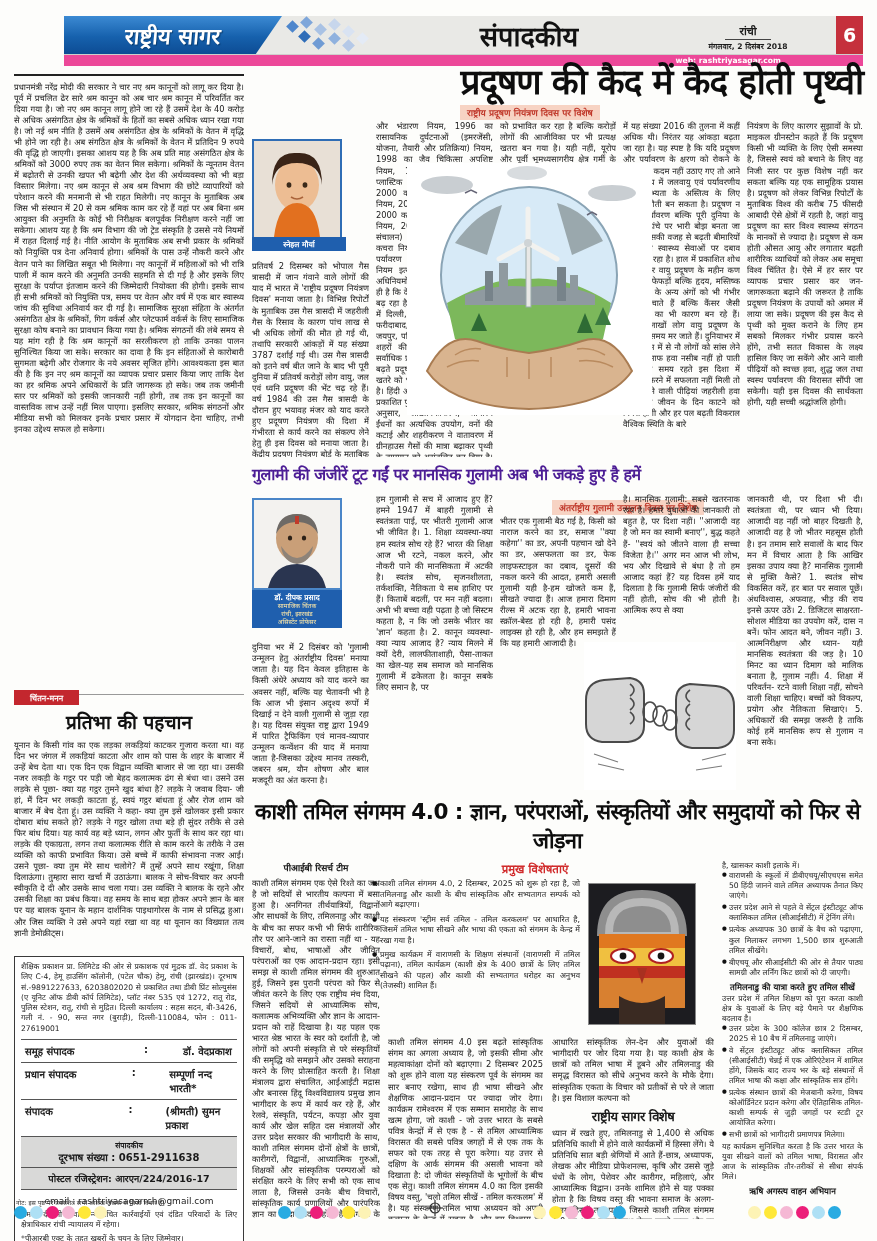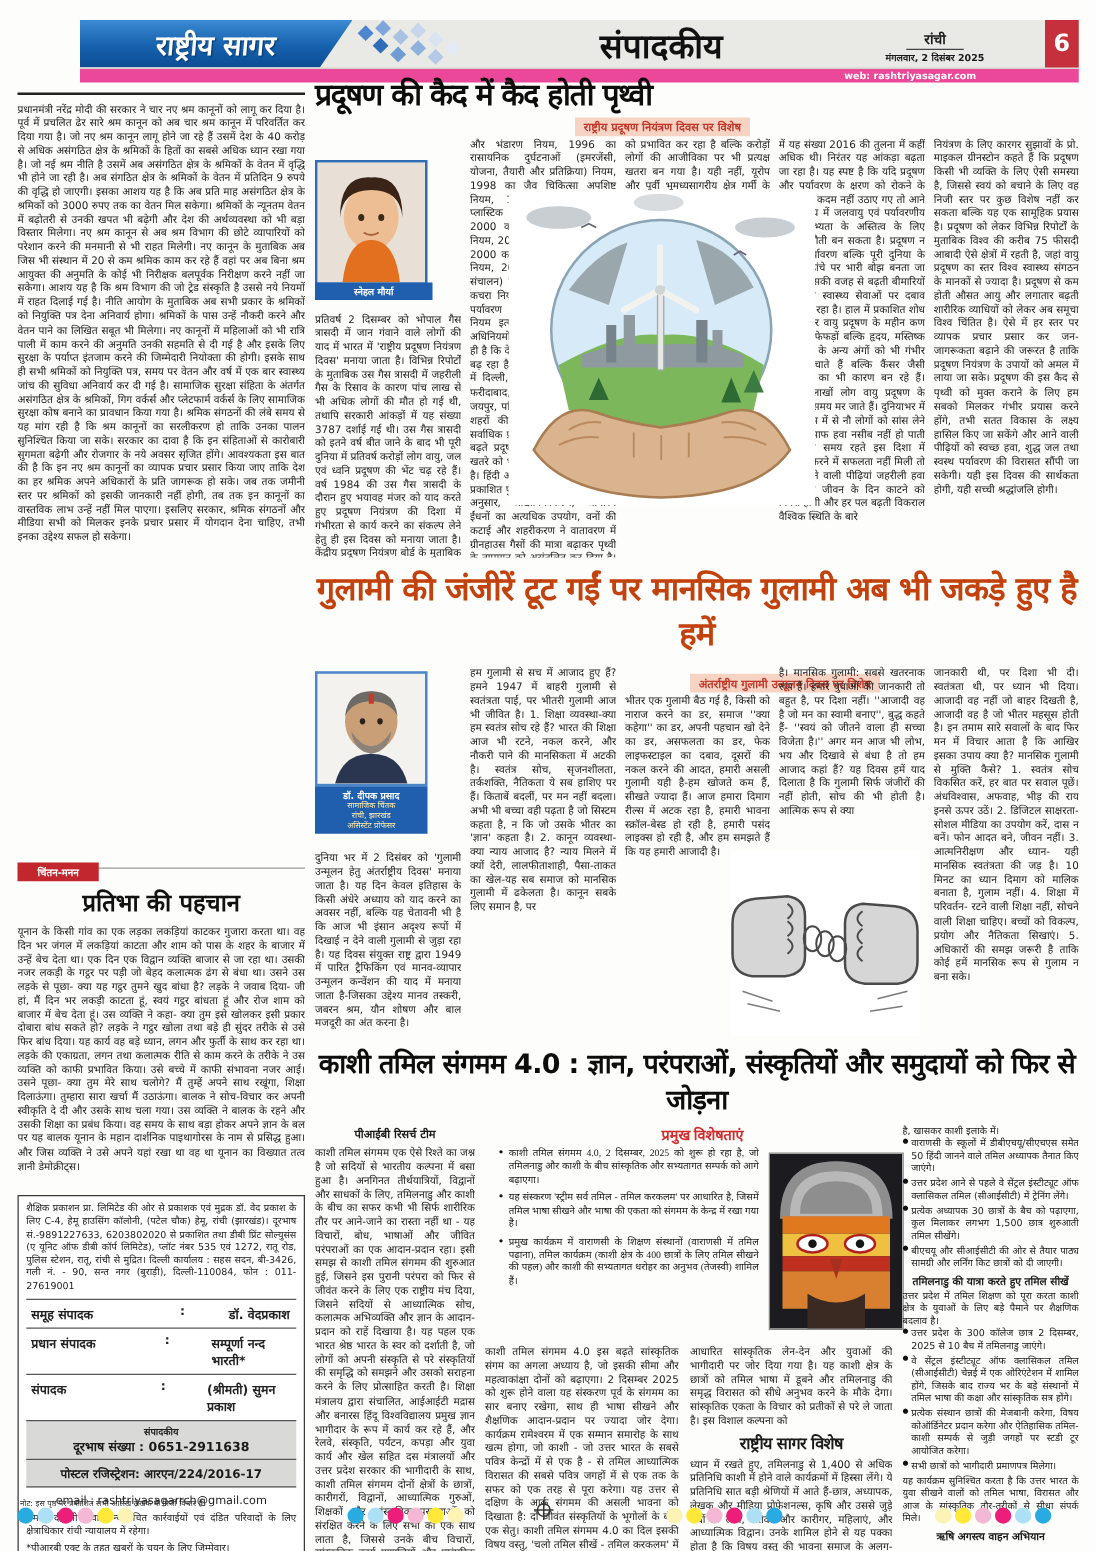--- a/index.html
+++ b/index.html
@@ -37,22 +37,22 @@
   .grayband{background:#d9d9d8;border-top:1px solid #555;text-align:center;padding:3px 0;}
   .grayband .l1{font-size:7.6px;font-weight:bold;}
   .grayband .l2{font-size:10px;font-weight:bold;}
   .grayband2{background:#d9d9d8;border-top:1px solid #555;border-bottom:1px solid #555;text-align:center;padding:4px 0;font-size:9.5px;font-weight:bold;}
   .emailline{text-align:center;font-size:9px;padding:6px 0 4px;color:#222;}
   .smalljust{font-size:7.8px;line-height:1.35;text-align:justify;color:#222;}
   .prbline{font-size:7.8px;margin-top:2px;color:#222;}
   .noteline{position:absolute;left:16px;top:1198px;font-size:6.3px;color:#333;}
   
   #main{position:absolute;left:252px;top:64px;width:611px;}
-  .headline1{font-size:24px;font-weight:bold;text-align:left;line-height:1.04;letter-spacing:-1px;color:#0d0d0d;}
-  .headline2{font-size:26px;font-weight:bold;text-align:center;letter-spacing:-0.5px;color:#c2410c;margin-top:6px;}
+  .headline1{font-size:35px;font-weight:bold;text-align:right;line-height:1.04;letter-spacing:-1px;color:#0d0d0d;}
+  .headline2{font-size:16px;font-weight:bold;text-align:left;letter-spacing:-0.5px;color:#4c1d95;margin-top:6px;}
   .headline3{font-size:21.5px;font-weight:bold;text-align:center;letter-spacing:-0.5px;color:#0d0d0d;margin-top:6px;}
   .kicker{background:#f7d3c3;color:#c0392b;font-weight:bold;font-size:9px;padding:1px 7px;white-space:nowrap;}
   .a-body{position:relative;margin-top:5px;}
   .photoframe{position:absolute;border:2px solid #2f6db5;background:#eee;overflow:hidden;}
   .photocap{position:absolute;background:#1f5fae;color:#fff;text-align:center;font-size:7.5px;font-weight:bold;padding:2px 0;}
   .photocap .sub{font-size:6.3px;font-weight:normal;color:#ffe9a8;line-height:1.25;}
   .illus{position:absolute;background:#fff;}
   .byline3{font-weight:bold;font-size:9px;text-align:center;margin-bottom:4px;}
   .feat-title{color:#d12b2b;font-weight:bold;font-size:11.5px;text-align:center;margin-bottom:3px;}
   .feat-list{margin:0;padding:0;list-style:none;width:208px;}
@@ -85,21 +85,21 @@
       <span class="dia" style="left:28px;top:21px;background:#6f9bd4;"></span>
       <span class="dia" style="left:44px;top:2px;background:#c7d6ec;"></span>
       <span class="dia" style="left:44px;top:16px;background:#8fb1de;"></span>
       <span class="dia" style="left:58px;top:9px;background:#d9e3f2;"></span>
       <span class="dia" style="left:58px;top:23px;background:#b5c9e7;"></span>
       <span class="dia" style="left:72px;top:16px;background:#e4ebf6;"></span>
     </div>
     <div class="hdr-title">संपादकीय</div>
     <div class="hdr-date">
       <div class="hdr-city">रांची</div>
-      <div class="hdr-day">मंगलवार, 2 दिसंबर 2025</div>
+      <div class="hdr-day">मंगलवार, 2 दिसंबर 2018</div>
     </div>
     <div class="pagebox">6</div>
   </div>
   <div class="hdr-strip">web: rashtriyasagar.com</div>
 </div>
 
 <div id="leftcol">
   <div class="peach-rule"></div>
   <div class="leftbody jt">प्रधानमंत्री नरेंद्र मोदी की सरकार ने चार नए श्रम कानूनों को लागू कर दिया है। पूर्व में प्रचलित ढेर सारे श्रम कानून को अब चार श्रम कानून में परिवर्तित कर दिया गया है। जो नए श्रम कानून लागू होने जा रहे हैं उसमें देश के 40 करोड़ से अधिक असंगठित क्षेत्र के श्रमिकों के हितों का सबसे अधिक ध्यान रखा गया है। जो नई श्रम नीति है उसमें अब असंगठित क्षेत्र के श्रमिकों के वेतन में वृद्धि भी होने जा रही है। अब संगठित क्षेत्र के श्रमिकों के वेतन में प्रतिदिन 9 रुपये की वृद्धि हो जाएगी। इसका आशय यह है कि अब प्रति माह असंगठित क्षेत्र के श्रमिकों को 3000 रुपए तक का वेतन मिल सकेगा। श्रमिकों के न्यूनतम वेतन में बढ़ोतरी से उनकी खपत भी बढ़ेगी और देश की अर्थव्यवस्था को भी बड़ा विस्तार मिलेगा। नए श्रम कानून से अब श्रम विभाग की छोटे व्यापारियों को परेशान करने की मनमानी से भी राहत मिलेगी। नए कानून के मुताबिक अब जिस भी संस्थान में 20 से कम श्रमिक काम कर रहे हैं वहां पर अब बिना श्रम आयुक्त की अनुमति के कोई भी निरीक्षक बलपूर्वक निरीक्षण करने नहीं जा सकेगा। आशय यह है कि श्रम विभाग की जो ट्रेड संस्कृति है उससे नये नियमों में राहत दिलाई गई है। नीति आयोग के मुताबिक अब सभी प्रकार के श्रमिकों को नियुक्ति पत्र देना अनिवार्य होगा। श्रमिकों के पास उन्हें नौकरी करने और वेतन पाने का लिखित सबूत भी मिलेगा। नए कानूनों में महिलाओं को भी रात्रि पाली में काम करने की अनुमति उनकी सहमति से दी गई है और इसके लिए सुरक्षा के पर्याप्त इंतजाम करने की जिम्मेदारी नियोक्ता की होगी। इसके साथ ही सभी श्रमिकों को नियुक्ति पत्र, समय पर वेतन और वर्ष में एक बार स्वास्थ्य जांच की सुविधा अनिवार्य कर दी गई है। सामाजिक सुरक्षा संहिता के अंतर्गत असंगठित क्षेत्र के श्रमिकों, गिग वर्कर्स और प्लेटफार्म वर्कर्स के लिए सामाजिक सुरक्षा कोष बनाने का प्रावधान किया गया है। श्रमिक संगठनों की लंबे समय से यह मांग रही है कि श्रम कानूनों का सरलीकरण हो ताकि उनका पालन सुनिश्चित किया जा सके। सरकार का दावा है कि इन संहिताओं से कारोबारी सुगमता बढ़ेगी और रोजगार के नये अवसर सृजित होंगे। आवश्यकता इस बात की है कि इन नए श्रम कानूनों का व्यापक प्रचार प्रसार किया जाए ताकि देश का हर श्रमिक अपने अधिकारों के प्रति जागरूक हो सके। जब तक जमीनी स्तर पर श्रमिकों को इसकी जानकारी नहीं होगी, तब तक इन कानूनों का वास्तविक लाभ उन्हें नहीं मिल पाएगा। इसलिए सरकार, श्रमिक संगठनों और मीडिया सभी को मिलकर इनके प्रचार प्रसार में योगदान देना चाहिए, तभी इनका उद्देश्य सफल हो सकेगा।</div>
   <div class="chintan-wrap">
@@ -259,21 +259,21 @@
     </div>
   </div>
 
   <div>
     <div class="headline3">काशी तमिल संगमम 4.0 : ज्ञान, परंपराओं, संस्कृतियों और समुदायों को फिर से जोड़ना</div>
     <div class="a-body" style="height:360px;">
       <div class="col" style="left:0;top:2px;width:128px;height:358px;">
         <div class="byline3">पीआईबी रिसर्च टीम</div>
         <div class="jt">काशी तमिल संगमम एक ऐसे रिश्ते का जश्न है जो सदियों से भारतीय कल्पना में बसा हुआ है। अनगिनत तीर्थयात्रियों, विद्वानों और साधकों के लिए, तमिलनाडु और काशी के बीच का सफर कभी भी सिर्फ शारीरिक तौर पर आने-जाने का रास्ता नहीं था - यह विचारों, बोध, भाषाओं और जीवित परंपराओं का एक आदान-प्रदान रहा। इसी समझ से काशी तमिल संगमम की शुरुआत हुई, जिसने इस पुरानी परंपरा को फिर से जीवंत करने के लिए एक राष्ट्रीय मंच दिया, जिसने सदियों से आध्यात्मिक सोच, कलात्मक अभिव्यक्ति और ज्ञान के आदान-प्रदान को राहें दिखाया है। यह पहल एक भारत श्रेष्ठ भारत के स्वर को दर्शाती है, जो लोगों को अपनी संस्कृति से परे संस्कृतियों की समृद्धि को समझने और उसको सराहना करने के लिए प्रोत्साहित करती है। शिक्षा मंत्रालय द्वारा संचालित, आईआईटी मद्रास और बनारस हिंदू विश्वविद्यालय प्रमुख ज्ञान भागीदार के रूप में कार्य कर रहे हैं, और रेलवे, संस्कृति, पर्यटन, कपड़ा और युवा कार्य और खेल सहित दस मंत्रालयों और उत्तर प्रदेश सरकार की भागीदारी के साथ, काशी तमिल संगमम दोनों क्षेत्रों के छात्रों, कारीगरों, विद्वानों, आध्यात्मिक गुरुओं, शिक्षकों और सांस्कृतिक परम्पराओं को संरक्षित करने के लिए सभी को एक साथ लाता है, जिससे उनके बीच विचारों, सांस्कृतिक कार्य प्रणालियों और पारंपरिक ज्ञान का आदान-प्रदान होता है। संगमम के प्रत्येक संस्करण में तमिलनाडु के छात्र, शिक्षक, कारीगर, विद्वान, आध्यात्मिक नेता और सांस्कृतिक प्रतिनिधि एक सप्ताह से दस दिनों के लिए काशी आते थे, जिसके दौरान वे काशी के मंदिरों, तमिल संबंध वाले सभी केंद्रों और अयोध्या</div>
       </div>
-      <div class="col" style="left:147px;top:2px;width:326px;height:170px;font-family:Liberation Serif, serif;">
+      <div class="col" style="left:120px;top:2px;width:326px;height:170px;">
         <div class="feat-title">प्रमुख विशेषताएं</div>
         <ul class="feat-list">
           <li>काशी तमिल संगमम 4.0, 2 दिसम्बर, 2025 को शुरू हो रहा है, जो तमिलनाडु और काशी के बीच सांस्कृतिक और सभ्यतागत सम्पर्क को आगे बढ़ाएगा।</li>
           <li>यह संस्करण 'स्ट्रीम सर्व तमिल - तमिल करकलम' पर आधारित है, जिसमें तमिल भाषा सीखने और भाषा की एकता को संगमम के केन्द्र में रखा गया है।</li>
           <li>प्रमुख कार्यक्रम में वाराणसी के शिक्षण संस्थानों (वाराणसी में तमिल पढ़ाना), तमिल कार्यक्रम (काशी क्षेत्र के 400 छात्रों के लिए तमिल सीखने की पहल) और काशी की सभ्यतागत धरोहर का अनुभव (तेजस्वी) शामिल हैं।</li>
         </ul>
         <div class="abs" style="right:2px;top:22px;width:106px;height:140px;border:1px solid #888;overflow:hidden;">
           <svg width="106" height="140" viewBox="0 0 106 140">
             <rect width="106" height="140" fill="#1c1c20"></rect>
             <path d="M8 52 Q8 6 53 6 Q98 6 98 52 Z" fill="#8e8e8e"></path>

